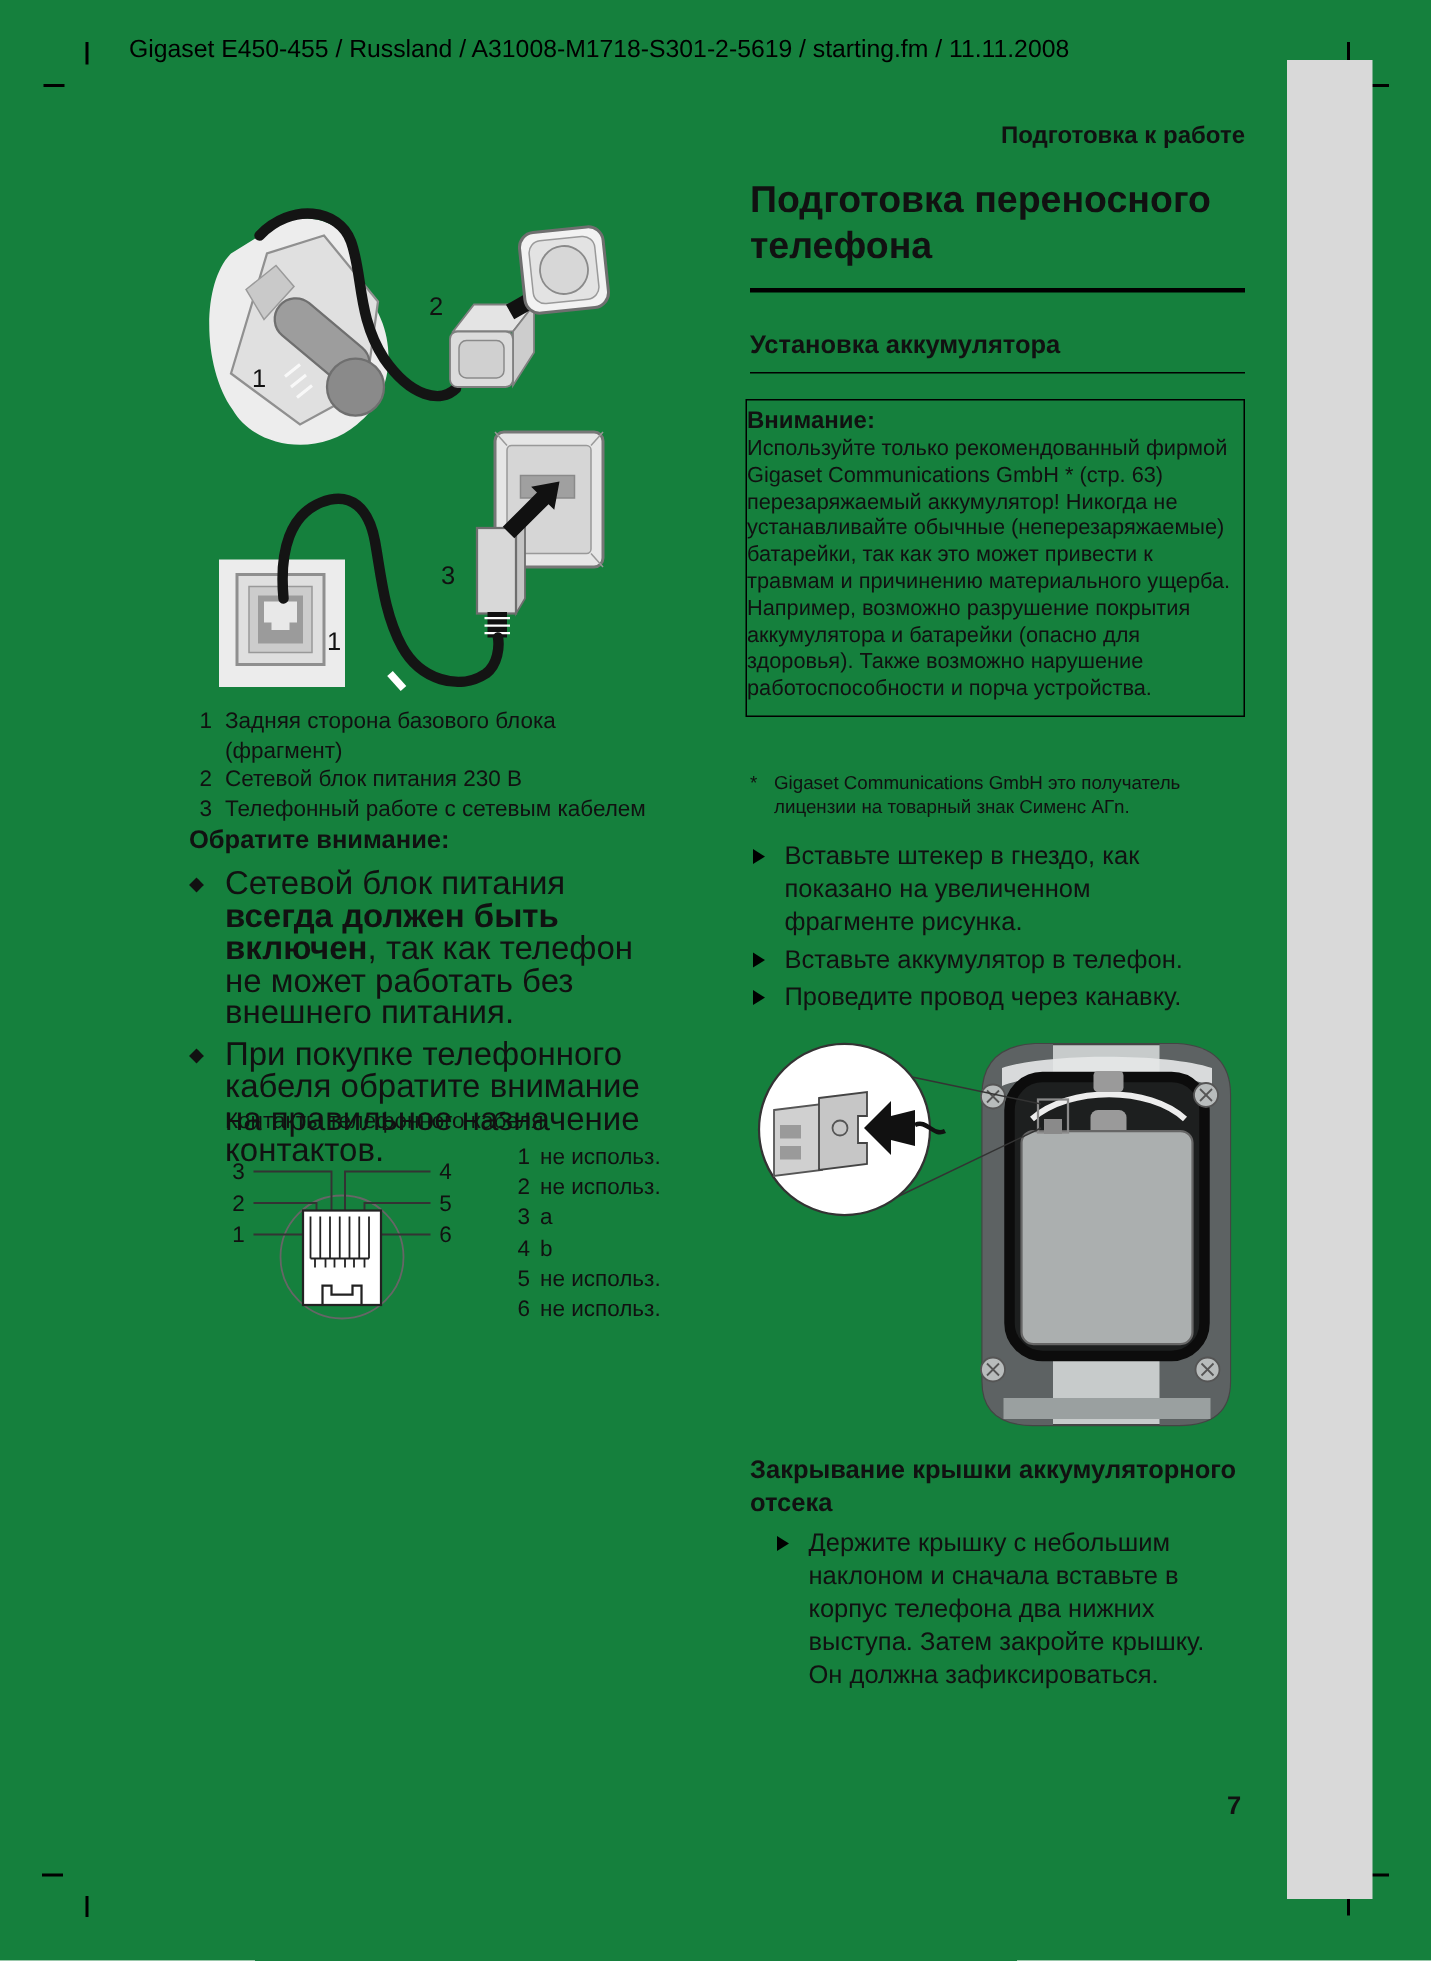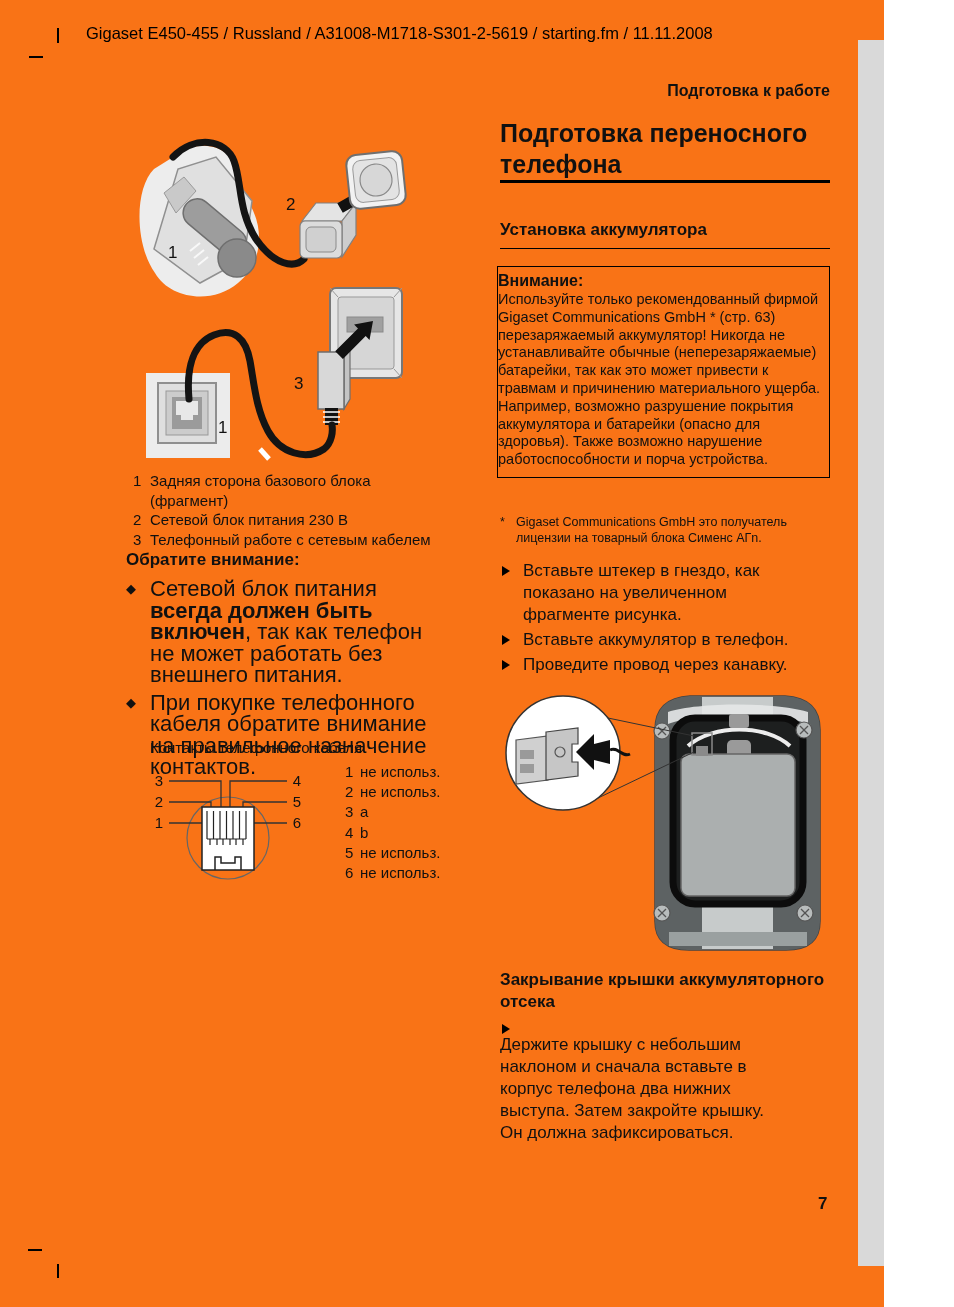--- a/index.html
+++ b/index.html
@@ -1,49 +1,49 @@
 <!DOCTYPE html>
 <html><head>
 <meta charset="utf-8">
 <style>
   * { margin:0; padding:0; box-sizing:border-box; }
   html,body { background:#fff; }
   .page {
-    position:relative; width:884px; height:1307px; background:#f97316;
+    position:relative; width:954px; height:1307px; background:#15803d;
     font-family:"Liberation Sans", sans-serif; color:#111; overflow:hidden;
   }
   .graybar { position:absolute; left:858px; top:40px; width:57px; height:1226px; background:#d9d9d9; }
   .crop { position:absolute; background:#000; }
 
   .doc-info { position:absolute; left:86px; top:24px; font-size:16.5px; color:#000; white-space:nowrap; }
   .running-head { position:absolute; left:500px; top:82px; width:330px; text-align:right; font-size:16px; font-weight:bold; }
 
   .title { position:absolute; left:500px; top:118px; width:330px; font-size:25px; font-weight:bold; line-height:31px;
-           padding-bottom:0; border-bottom:3.5px solid #000; }
+           padding-bottom:12px; border-bottom:3.5px solid #000; }
   .subhead { position:absolute; left:500px; top:220px; width:330px; font-size:17px; font-weight:bold;
              padding-bottom:8px; border-bottom:1.5px solid #000; }
 
   .warnbox { position:absolute; left:497px; top:266px; width:333px; border:1.5px solid #000; padding:3px 7px 8px 0; }
   .warnbox .wtitle { font-size:16px; font-weight:bold; line-height:21px; }
   .warnbox .wtext { font-size:14.5px; line-height:17.8px; }
 
   .footnote { position:absolute; left:500px; top:514px; width:332px; display:flex; font-size:12.5px; line-height:16px; }
   .footnote .fmark { width:16px; flex:none; }
 
   .rbullets { position:absolute; left:500px; top:560px; width:333px; }
   .rbullet { display:flex; margin-bottom:3px; }
   .tri { flex:none; width:0; height:0; border-left:8px solid #000; border-top:5px solid transparent;
          border-bottom:5px solid transparent; margin:6px 13px 0 2px; }
   .rbullet .btxt { font-size:17px; line-height:22px; width:272px; }
   .closing-bullet .btxt { width:282px; }
 
   .phone-fig { position:absolute; left:498px; top:688px; width:335px; height:274px; }
 
   .closing-head { position:absolute; left:500px; top:969px; width:335px; font-size:17px; font-weight:bold; line-height:22px; }
-  .closing-bullet { position:absolute; left:500px; top:1018px; width:333px; display:flex;flex-direction:column; }
+  .closing-bullet { position:absolute; left:516px; top:1018px; width:333px; display:flex; }
 
   .page-num { position:absolute; left:818px; top:1194px; font-size:17px; font-weight:bold; }
 
   .fig1 { position:absolute; left:126px; top:131px; width:330px; height:338px; }
 
   .caption { position:absolute; left:133px; top:471px; width:322px; }
   .cap-row { display:flex; font-size:15px; line-height:19.6px; }
   .cap-num { flex:none; width:17px; }
   .cap-line { display:block; }
 
@@ -254,21 +254,21 @@
   <h1 class="title">Подготовка переносного телефона</h1>
   <h2 class="subhead">Установка аккумулятора</h2>
 
   <div class="warnbox">
     <div class="wtitle">Внимание:</div>
     <div class="wtext">Используйте только рекомендованный фирмой Gigaset Communications GmbH * (стр. 63) перезаряжаемый аккумулятор! Никогда не устанавливайте обычные (неперезаряжаемые) батарейки, так как это может привести к травмам и причинению материального ущерба. Например, возможно разрушение покрытия аккумулятора и батарейки (опасно для здоровья). Также возможно нарушение работоспособности и порча устройства.</div>
   </div>
 
   <div class="footnote">
     <span class="fmark">*</span>
-    <span>Gigaset Communications GmbH это получатель лицензии на товарный блока Сименс АГn.</span>
+    <span>Gigaset Communications GmbH это получатель лицензии на товарный знак Сименс АГn.</span>
   </div>
 
   <div class="rbullets">
     <div class="rbullet">
       <span class="tri"></span>
       <span class="btxt">Вставьте штекер в гнездо, как показано на увеличенном фрагменте рисунка.</span>
     </div>
     <div class="rbullet">
       <span class="tri"></span>
       <span class="btxt">Вставьте аккумулятор в телефон.</span>

